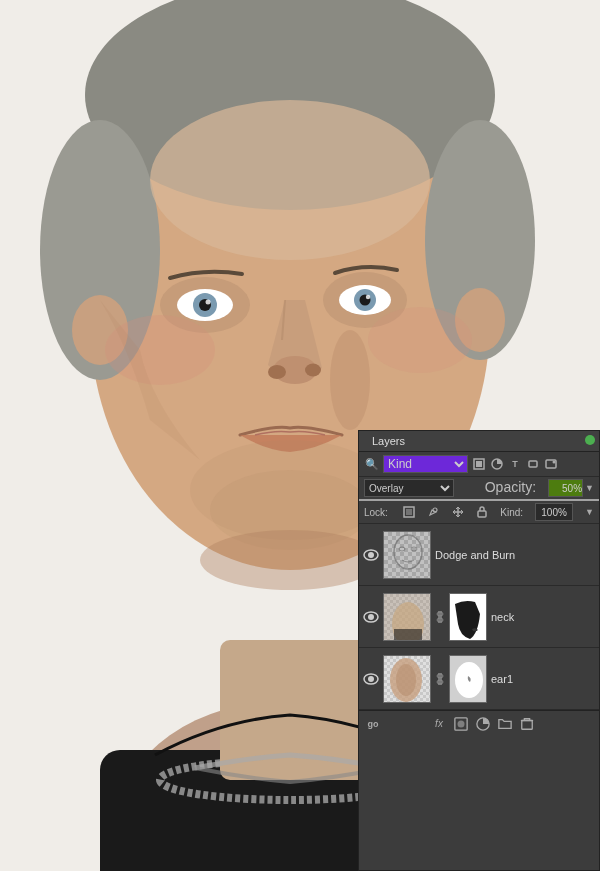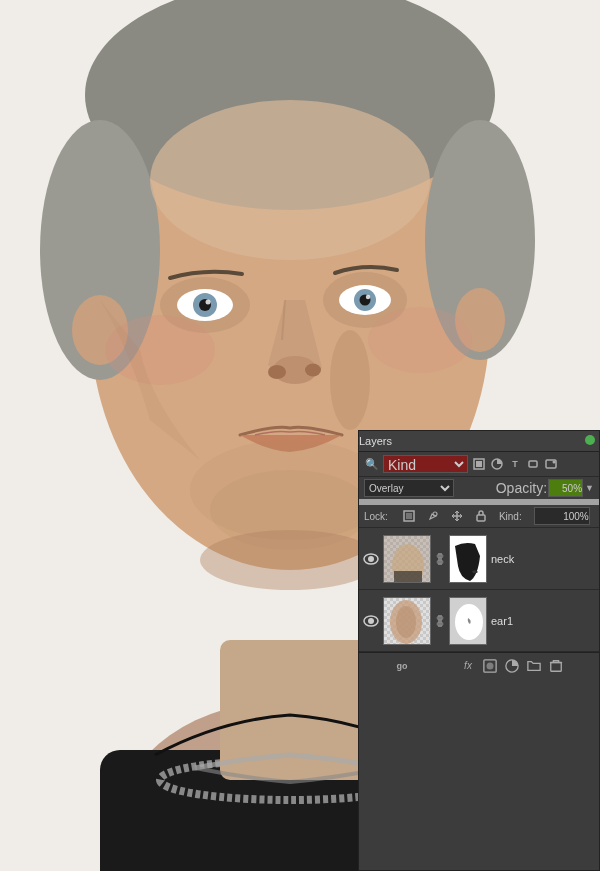--- a/index.html
+++ b/index.html
@@ -29,40 +29,40 @@
       width: 242px;
       height: 441px;
       background: #3c3c3c;
       border: 1px solid #222;
       font-size: 11px;
       color: #ccc;
     }
 
     .panel-header {
       background: #404040;
-      padding: 4px 0;
+      padding: 4px 13px;
       font-size: 11px;
       color: #ddd;
       border-bottom: 1px solid #222;
     }
 
     .panel-row {
       display: flex;
       align-items: center;
       padding: 3px 5px;
       border-bottom: 1px solid #2a2a2a;
       gap: 3px;
     }
 
     .panel-row select,
     .panel-row input {
-      background: #7f1d1d;
+      background: #6d28d9;
       color: #ccc;
       border: 1px solid #555;
-      font-size: 14px;
+      font-size: 12px;
       height: 18px;
       outline: none;
     }
 
     .filter-select {
       width: 85px;
     }
 
     .icon-group {
       display: flex;
@@ -81,24 +81,23 @@
       cursor: pointer;
     }
 
     .panel-icon svg {
       width: 12px;
       height: 12px;
     }
 
     .blend-row {
       display: flex;
-      align-items: center;
       padding: 2px 5px;
-      border-bottom: 6px solid #a3a3a3;
-      gap: 1px;
+      border-bottom: 2px solid #a3a3a3;
+      gap: 12px;
     }
 
     .blend-select {
       width: 90px;
       background: #2a2a2a;
       color: #ccc;
       border: 1px solid #555;
       font-size: 10px;
       height: 18px;
       outline: none;
@@ -141,27 +140,27 @@
       margin-right: 3px;
     }
 
     .fill-label {
       font-size: 10px;
       color: #bbb;
       margin-left: auto;
     }
 
     .fill-input {
-      width: 56px;
+      width: 38px;
       background: #2a2a2a;
       color: #ccc;
       border: 1px solid #555;
       font-size: 10px;
       height: 18px;
-      text-align: right;
+      text-align: center;
       outline: none;
     }
 
     
     .layer-item {
       display: flex;
       align-items: center;
       padding: 2px 4px;
       border-bottom: 1px solid #2a2a2a;
       height: 62px;
@@ -231,21 +230,20 @@
 
     
     .panel-bottom {
       display: flex;
       align-items: center;
       padding: 3px 5px;
       background: #3c3c3c;
       border-top: 1px solid #222;
       gap: 4px;
       height: 26px;
-      justify-content: center;
     }
 
     .bottom-icon {
       width: 18px;
       height: 18px;
       display: flex;
       align-items: center;
       justify-content: center;
       font-size: 11px;
       color: #aaa;
@@ -435,20 +433,39 @@
       <svg viewBox="0 0 12 12" width="12" height="12">
           <rect x="2" y="5" width="8" height="6" rx="1" fill="none" stroke="#aaa" stroke-width="1.5"></rect>
           <path d="M4 5 L4 3 A2 2 0 0 1 8 3 L8 5" fill="none" stroke="#aaa" stroke-width="1.5"></path>
         </svg>
     </span>
     <span class="fill-label">Kind:</span>
     <input class="fill-input" type="text" value="100%" style="">
     <span style="font-size:9px; color:#aaa;">▼</span>
   </div>
 
+  <div class="layer-item">
+    <div class="eye-icon">
+      <svg viewBox="0 0 16 16" width="16" height="16">
+          <ellipse cx="8" cy="8" rx="7" ry="5" fill="none" stroke="#ccc" stroke-width="1.5"></ellipse>
+          <circle cx="8" cy="8" r="3" fill="#ccc"></circle>
+        </svg>
+    </div>
+    <div class="layer-thumb checker">
+      <svg viewBox="0 0 48 48" width="48" height="48">
+        <rect width="48" height="48" fill="#888" opacity="0.4"></rect>
+
+        <ellipse cx="24" cy="20" rx="14" ry="17" fill="none" stroke="#666" stroke-width="1.5" opacity="0.6"></ellipse>
+        <ellipse cx="18" cy="17" rx="3" ry="2" fill="none" stroke="#555" stroke-width="1" opacity="0.5"></ellipse>
+        <ellipse cx="30" cy="17" rx="3" ry="2" fill="none" stroke="#555" stroke-width="1" opacity="0.5"></ellipse>
+        <path d="M18 28 Q24 32 30 28" fill="none" stroke="#555" stroke-width="1" opacity="0.5"></path>
+      </svg>
+    </div>
+    <span class="layer-name">Dodge and Burn</span>
+  </div>
 
   <div class="layer-item">
     <div class="eye-icon">
       <svg viewBox="0 0 16 16" width="16" height="16">
           <ellipse cx="8" cy="8" rx="7" ry="5" fill="none" stroke="#ccc" stroke-width="1.5"></ellipse>
           <circle cx="8" cy="8" r="3" fill="#ccc"></circle>
         </svg>
     </div>
     <div class="layer-thumb">
       <svg viewBox="0 0 48 48" width="48" height="48">

